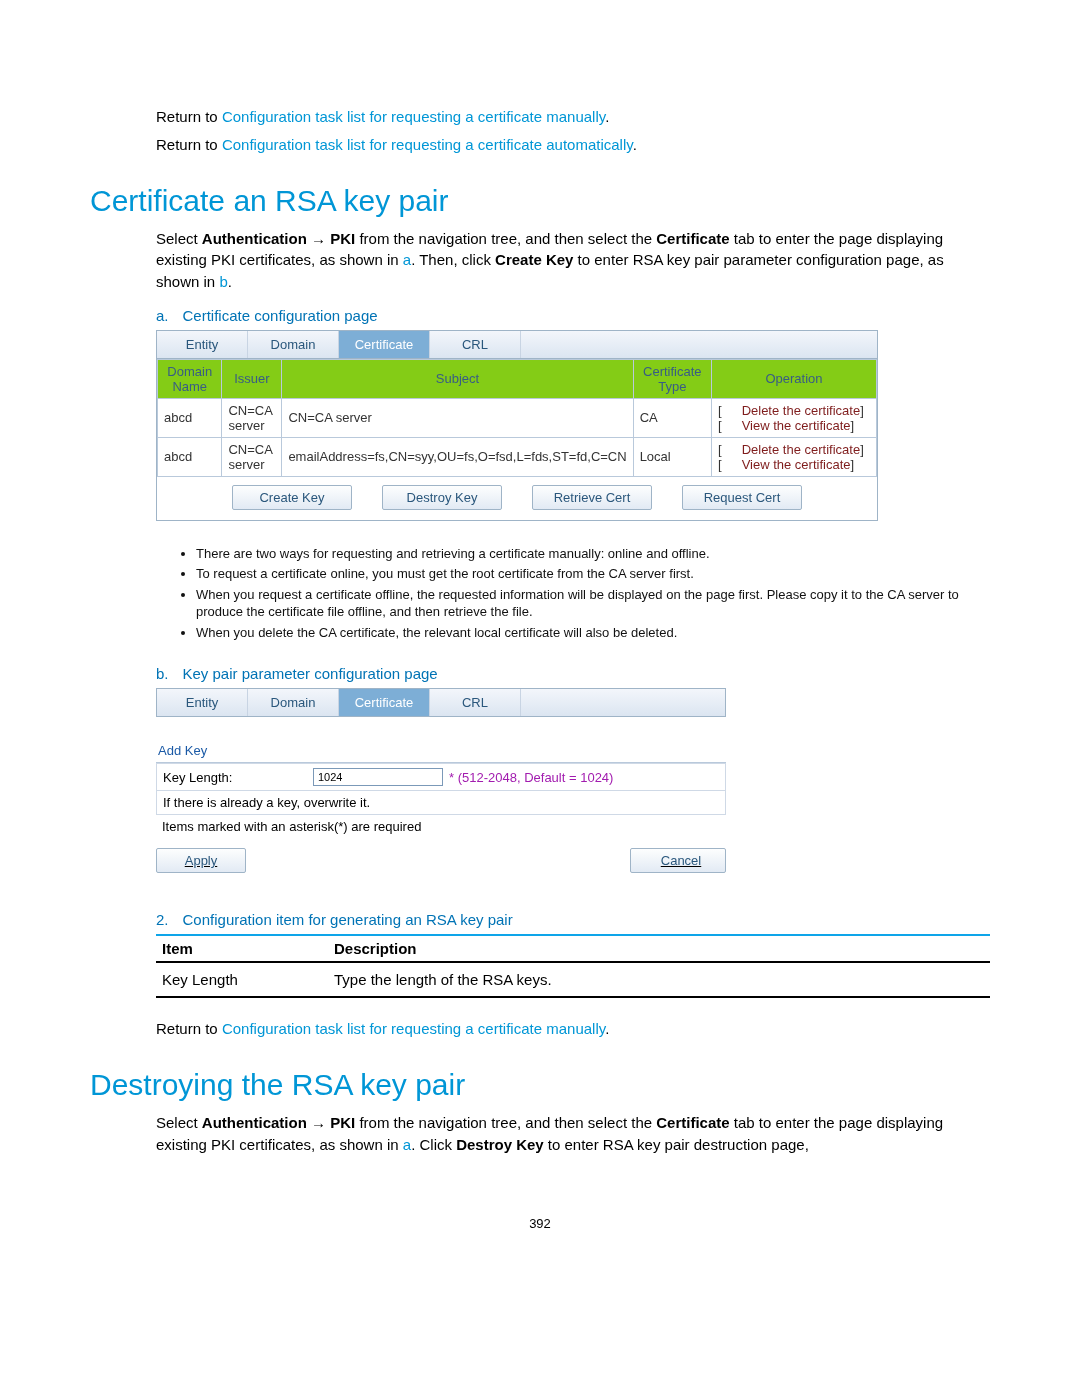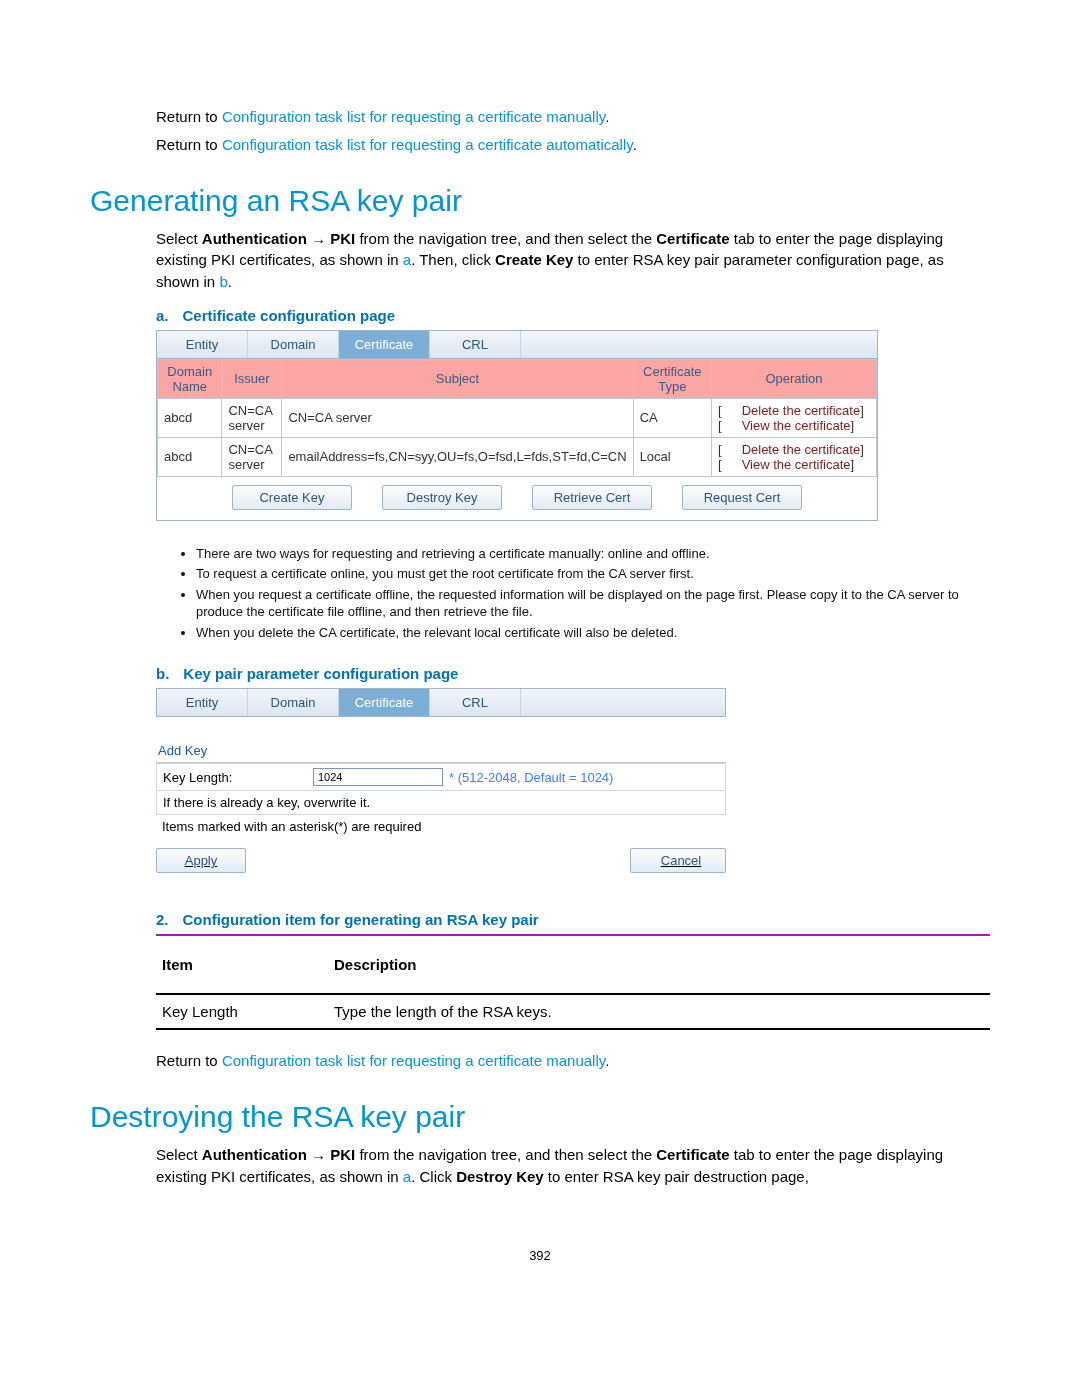--- a/index.html
+++ b/index.html
@@ -30,21 +30,21 @@
   }
   h2.section-title {
     color: #0096d6;
     font-weight: 400;
     font-size: 30px;
     margin: 28px 0 10px 0;
   }
   .bold { font-weight: bold; }
   .fig-caption {
     color: #0073b5;
-    font-weight: bold;
+    font-weight: normal;
     font-size: 15px;
     margin: 14px 0 6px 0;
   }
   .fig-caption .lbl { margin-right: 14px; }
   
   .ss {
     border: 1px solid #9fb4c7;
     font-size: 13px;
     color: #333;
   }
@@ -73,21 +73,21 @@
   .ctable th, .ctable td {
     border: 1px solid #b9c9db;
     padding: 4px 6px;
     text-align: left;
     vertical-align: middle;
     font-weight: normal;
   }
   .ctable th {
     text-align: center;
     color: #385d85;
-    background: #fca5a5;
+    background: #84cc16;
   }
   .op-link { color: #7f1d1d; padding-left: 20px; }
   .btn-row {
     display: flex;
     justify-content: center;
     gap: 30px;
     padding: 8px 0 10px 0;
   }
   .ui-btn {
     display: inline-block;
@@ -122,39 +122,39 @@
     padding: 4px 6px;
   }
   .kp-row.nob { border-bottom: none; }
   .kp-label { width: 150px; }
   .kp-input {
     width: 120px;
     border: 1px solid #7b99b8;
     padding: 2px 4px;
     font-size: 11px;
   }
-  .kp-hint { color: #3b82f6; margin-left: 6px; }
+  .kp-hint { color: #a21caf; margin-left: 6px; }
   .btn-row2 {
     display: flex;
     justify-content: space-between;
     gap: 32px;
     padding: 10px 0;
     text-decoration: underline;
   }
   
   .itemtable {
     width: 100%;
     border-collapse: collapse;
     font-size: 15px;
     margin-top: 4px;
   }
   .itemtable th {
     text-align: left;
-    padding: 20px 6px;
-    border-top: 2px solid #a21caf;
+    padding: 4px 6px;
+    border-top: 2px solid #0ea5e9;
     border-bottom: 2px solid #000;
   }
   .itemtable td {
     padding: 8px 6px;
     border-bottom: 2px solid #000;
   }
   .page-num {
     text-align: center;
     font-size: 13px;
     margin-top: 60px;
@@ -168,21 +168,21 @@
 
   <div class="indent">
     <p class="body-text">
       <span>Return to </span><a class="link">Configuration task list for requesting a certificate manually</a>.
     </p>
     <p class="body-text">
       <span>Return to </span><a class="link">Configuration task list for requesting a certificate automatically</a>.
     </p>
   </div>
 
-  <h2 class="section-title">Generating an RSA key pair</h2>
+  <h2 class="section-title">Certificate an RSA key pair</h2>
 
   <div class="indent">
     <p class="body-text">
       <span>Select </span><span class="bold">Authentication</span><span class="arrow"> → </span><span class="bold">PKI</span><span> from the navigation tree, and then select the </span><span class="bold">Certificate</span><span> tab to enter the page displaying existing PKI certificates, as shown in </span><a class="link">a</a><span>. Then, click </span><span class="bold">Create Key</span><span> to enter RSA key pair parameter configuration page, as shown in </span><a class="link">b</a><span>.</span>
     </p>
 
     <div class="fig-caption">
       <span class="lbl">a.</span><span>Certificate configuration page</span>
     </div>
 

